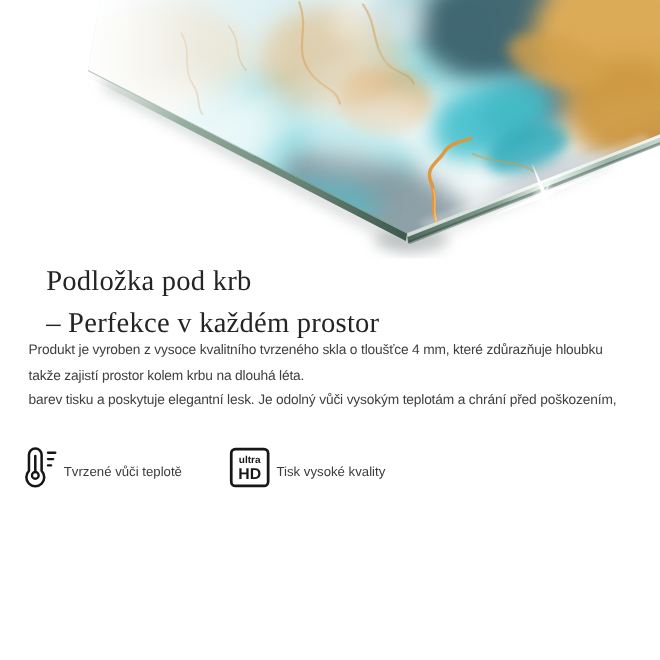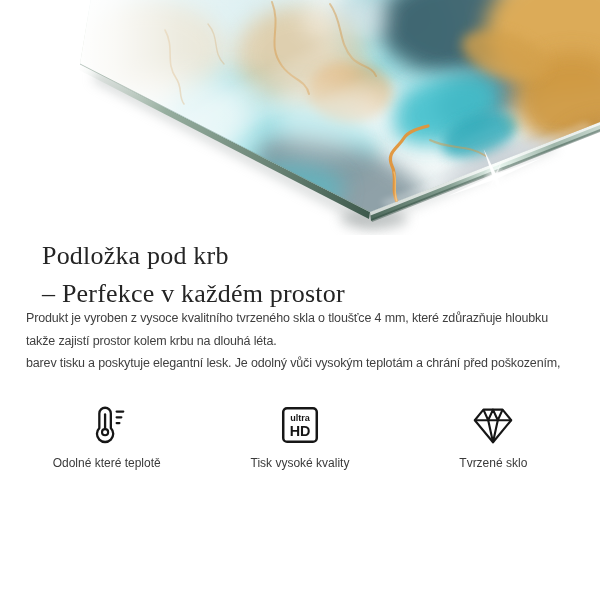--- a/index.html
+++ b/index.html
@@ -4,21 +4,21 @@
 <style>
   html,body{margin:0;padding:0;background:#ffffff;}
   body{width:600px;height:600px;font-family:"Liberation Sans",sans-serif;}
   .page{position:relative;width:600px;height:600px;background:#fff;overflow:hidden;}
   .hero{position:absolute;top:0;left:0;width:600px;height:235px;}
   .heading{position:absolute;left:38px;top:233px;margin:4px;font-family:"Liberation Serif","DejaVu Serif",serif;font-weight:500;font-size:26px;line-height:38px;color:#242424;letter-spacing:.2px;}
   .heading span{display:block;}
   .desc{position:absolute;left:26px;top:307px;margin:0;font-size:12.5px;letter-spacing:-0.15px;line-height:22.5px;color:#3f3f3f;}
   .desc span{display:block;white-space:nowrap;}
   .features{position:absolute;left:10px;top:401px;width:580px;display:grid;grid-template-columns:1fr 1fr 1fr;row-gap:19px;}
-  .feature{display:flex;flex-direction:column;align-items:center;}
+  .feature{display:flex;flex-direction:row;align-items:center;}
   .icon-wrap{width:48px;height:48px;display:flex;align-items:center;justify-content:center;}
   .feature-label{margin-top:7px;font-size:12px;color:#3a3a3a;white-space:nowrap;}
 </style>
 </head>
 <body>
 
 <div class="page">
 
   <div class="hero">
     <svg width="600" height="235" viewBox="0 0 600 235">
@@ -146,43 +146,32 @@
       <div class="icon-wrap">
         <svg width="46" height="46" viewBox="0 0 48 48" fill="none" stroke="#161616">
           <path d="M16,12 a6,6 0 0 1 12,0 v15.2 a8.5,8.5 0 1 1 -12,0 z" stroke-width="2.4" stroke-linejoin="round"></path>
           <circle cx="22" cy="31.5" r="3.2" stroke-width="2.2"></circle>
           <line x1="22" y1="27.5" x2="22" y2="13" stroke-width="2.4" stroke-linecap="round"></line>
           <line x1="34" y1="10" x2="41" y2="10" stroke-width="2.2" stroke-linecap="round"></line>
           <line x1="34" y1="16" x2="39" y2="16" stroke-width="2.2" stroke-linecap="round"></line>
           <line x1="34" y1="22" x2="37" y2="22" stroke-width="2.2" stroke-linecap="round"></line>
         </svg>
       </div>
-      <div class="feature-label">Odolné které teplotě</div>
+      <div class="feature-label">Tvrzené vůči teplotě</div>
     </div>
 
     <div class="feature">
       <div class="icon-wrap">
         <svg width="46" height="46" viewBox="0 0 48 48">
           <rect x="6.5" y="6.5" width="35" height="35" rx="4" fill="none" stroke="#161616" stroke-width="2.6"></rect>
           <text x="24" y="20" text-anchor="middle" font-family="Liberation Sans, sans-serif" font-size="9.5" font-weight="700" fill="#161616">ultra</text>
           <text x="24" y="35" text-anchor="middle" font-family="Liberation Sans, sans-serif" font-size="15" font-weight="800" fill="#161616">HD</text>
         </svg>
       </div>
       <div class="feature-label">Tisk vysoké kvality</div>
     </div>
 
 
-    <div class="feature">
-      <div class="icon-wrap">
-        <svg width="46" height="46" viewBox="0 0 48 48" fill="none" stroke="#161616" stroke-width="2.2" stroke-linejoin="round">
-          <path d="M14,8 L34,8 L43,19 L24,42 L5,19 Z"></path>
-          <path d="M5,19 L43,19"></path>
-          <path d="M14,8 L19,19 L24,8 L29,19 L34,8"></path>
-          <path d="M19,19 L24,42 L29,19"></path>
-        </svg>
-      </div>
-      <div class="feature-label">Tvrzené sklo</div>
-    </div>
 
 
 
   </div>
 </div>
 
 </body></html>

